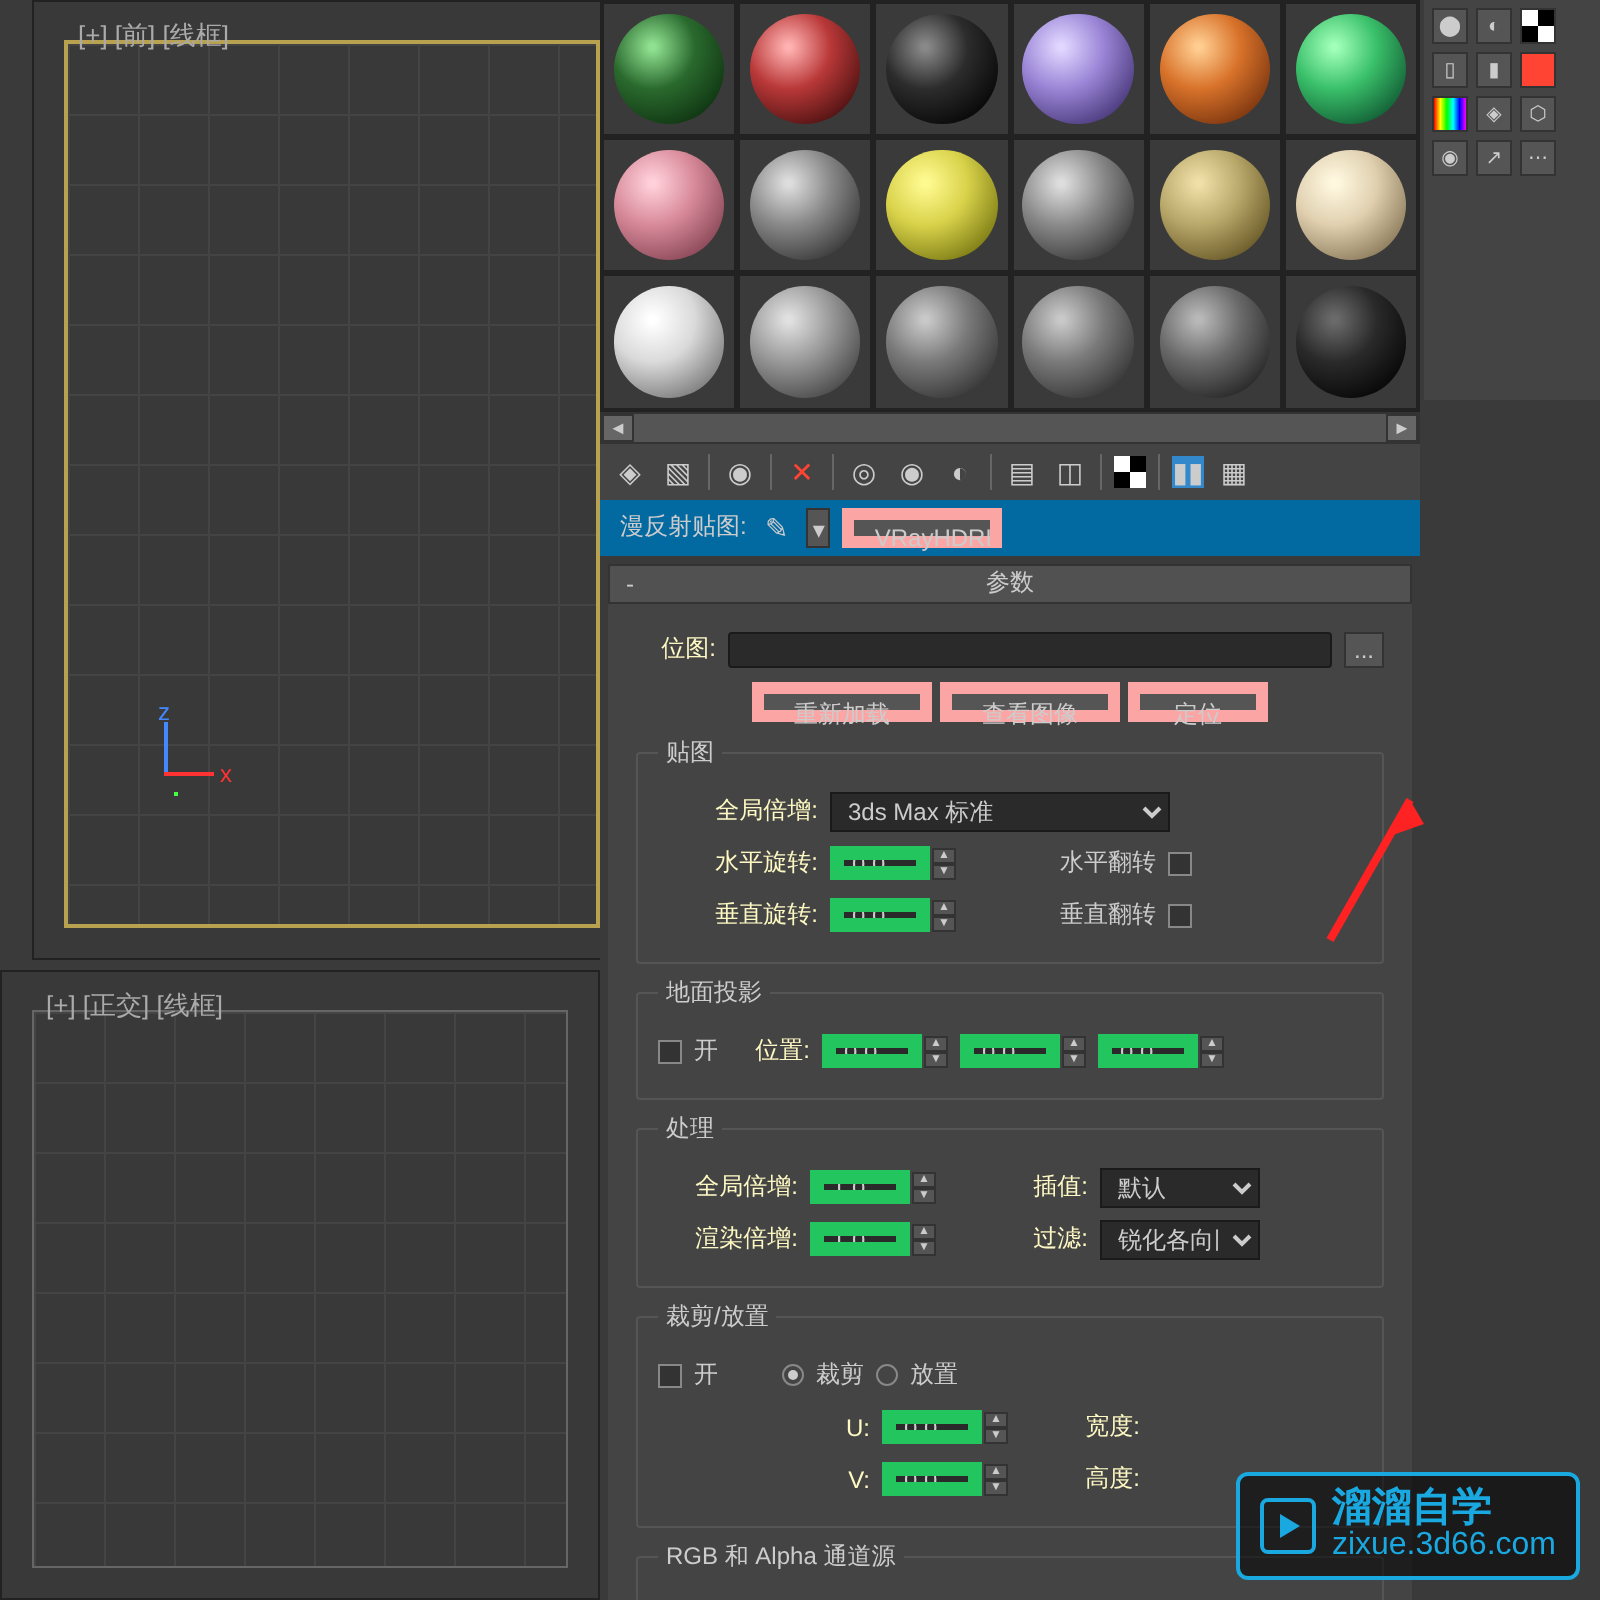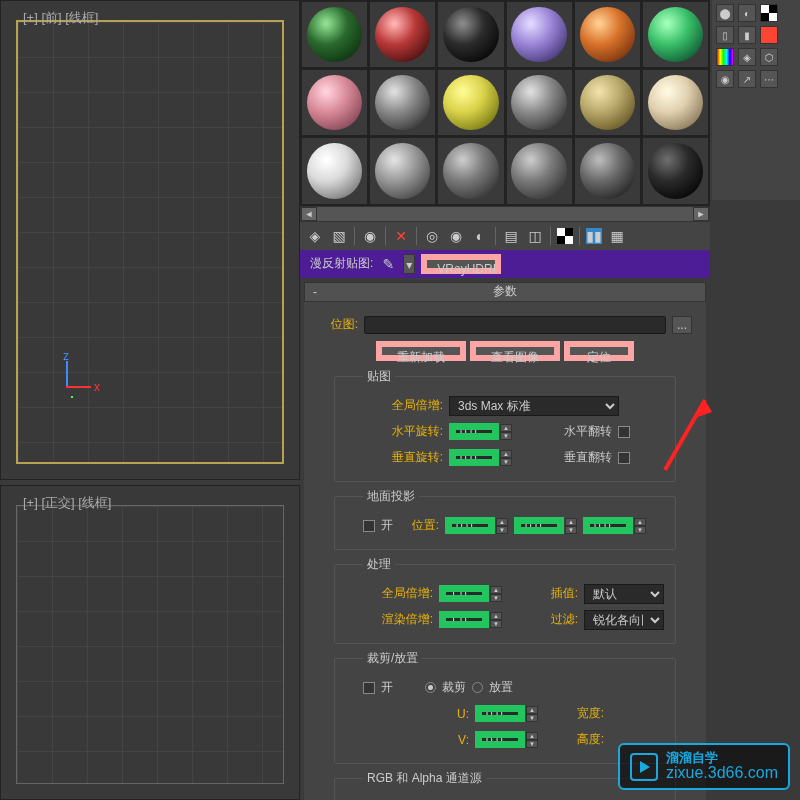--- a/index.html
+++ b/index.html
@@ -1,18 +1,18 @@
 <!DOCTYPE html>
 <html><head>
 <meta charset="utf-8">
 <style>
 *{margin:0;padding:0;box-sizing:border-box;font-family:"Microsoft YaHei",Arial,sans-serif;font-size:12px;color:#ccc}
 body{background:#3a3a3a;width:800px;height:800px;overflow:hidden;position:relative}
 .viewport{position:absolute;background:#393939;border:1px solid #222}
-.vp-top{left:0;top:0;width:300px;height:480px}
+.vp-top{left:16px;top:0;width:300px;height:480px}
 .vp-bot{left:0;top:485px;width:300px;height:315px}
 .vp-label{position:absolute;top:8px;left:22px;color:#aaa;font-size:13px}
 .grid-bg{position:absolute;inset:0;background-image:linear-gradient(#444 1px,transparent 1px),linear-gradient(90deg,#444 1px,transparent 1px);background-size:35px 35px;border:1px solid #888}
 .vp-top .grid-bg{margin:4px 10px 10px 10px;border:2px solid #b9a24f;inset:15px 5px 5px 5px}
 .vp-bot .grid-bg{margin:4px 10px 10px 10px;border:1px solid #666;inset:15px 5px 5px 5px}
 .axis{position:absolute;left:65px;top:385px;z-index:2}
 .axis-z{position:absolute;width:2px;height:25px;background:#4488ff;left:0;top:-25px}
 .axis-z::after{content:"z";color:#4488ff;position:absolute;top:-12px;left:-3px}
 .axis-x{position:absolute;width:25px;height:2px;background:#ff3333;left:0;top:0}
 .axis-x::after{content:"x";color:#ff3333;position:absolute;left:28px;top:-6px}
@@ -20,53 +20,53 @@
 
 .matpanel{position:absolute;left:300px;top:0;width:410px;height:800px;background:#444}
 .swatches{display:grid;grid-template-columns:repeat(6,1fr);gap:1px;background:#222;padding:1px}
 .sw{aspect-ratio:1;background:#3a3a3a;display:flex;align-items:center;justify-content:center;border:1px solid #222}
 .ball{width:85%;height:85%;border-radius:50%;background:radial-gradient(circle at 35% 30%,var(--hl) 3%,var(--c) 40%,var(--sh) 90%)}
 .scrollbar{height:16px;background:#555;border:1px solid #333;display:flex;justify-content:space-between;align-items:center}
 .sb-btn{width:16px;height:14px;background:#666;border:1px solid #333;display:flex;align-items:center;justify-content:center;font-size:9px;color:#ccc}
 .toolbar{height:28px;background:#444;display:flex;align-items:center;gap:6px;padding:0 6px}
 .tbic{width:18px;height:18px;display:flex;align-items:center;justify-content:center;font-size:14px}
 .sep{width:1px;height:18px;background:#666}
-.namerow{height:28px;background:#4c1d95;display:flex;align-items:center;gap:6px;padding:0 10px}
+.namerow{height:28px;background:#0369a1;display:flex;align-items:center;gap:6px;padding:0 10px}
 .namerow input{background:#333;border:1px solid #222;color:#ccc;padding:2px 6px;flex:1;height:20px}
 .btnflat{background:#555;border:6px solid #fca5a5;color:#ccc;padding:2px 10px;height:20px;font-size:12px}
 
 .rollhead{height:20px;background:#515151;border:1px solid #333;display:flex;align-items:center;justify-content:center;position:relative}
 .rollhead .minus{position:absolute;left:8px}
 
 .params{background:#444;padding:8px 14px}
 .row{display:flex;align-items:center;gap:6px;margin:4px 0;min-height:22px}
-.label{text-align:right;color:#eab308}
+.label{text-align:right;color:#fef9c3}
 .input-wide{flex:1;background:#2a2a2a;border:1px solid #1a1a1a;height:18px;border-radius:2px}
 .dots{width:20px;height:18px;background:#555;border:1px solid #333;color:#ccc;display:flex;align-items:center;justify-content:center}
-fieldset{border:1px solid #555;margin:6px 16px;padding:6px 10px 8px 28px;border-radius:2px}
+fieldset{border:1px solid #555;margin:6px 0;padding:6px 10px 8px 10px;border-radius:2px}
 legend{padding:0 4px;color:#ccc;font-size:12px}
 .spin{display:flex;align-items:center}
 .spin input{width:50px;background:#2a2a2a;border:7px solid #22c55e;color:#ccc;padding:1px 4px;height:17px}
 .spin .arrows{display:flex;flex-direction:column;margin-left:1px}
 .spin .ar{width:12px;height:8px;background:#555;border:1px solid #333;font-size:6px;line-height:6px;text-align:center}
 select{background:#2a2a2a;border:1px solid #1a1a1a;color:#ccc;height:20px;padding:0 4px}
 .chk{width:12px;height:12px;border:1px solid #888;background:#333;display:inline-block}
 .radio{width:11px;height:11px;border:1px solid #888;border-radius:50%;display:inline-block;position:relative}
 .radio.on::after{content:"";position:absolute;inset:2px;background:#ccc;border-radius:50%}
 
 .right-icons{position:absolute;right:0;top:0;width:88px;height:200px;background:#444;display:flex;flex-wrap:wrap;align-content:flex-start;gap:4px;padding:4px}
 .ric{width:18px;height:18px;background:#555;border:1px solid #333;display:flex;align-items:center;justify-content:center;font-size:10px}
 
 .arrow-red{position:absolute;left:660px;top:400px;z-index:50;pointer-events:none}
 .arrow-red svg{overflow:visible}
 
 .watermark{position:absolute;right:10px;bottom:10px;background:rgba(0,0,0,0.55);border:2px solid #1aa8e0;border-radius:6px;padding:6px 10px;z-index:60;display:flex;align-items:center;gap:8px}
 .wm-play{width:28px;height:28px;border:2px solid #1aa8e0;border-radius:4px;display:flex;align-items:center;justify-content:center}
 .wm-play::after{content:"";border-left:10px solid #1aa8e0;border-top:6px solid transparent;border-bottom:6px solid transparent;margin-left:2px}
-.wm-txt{color:#1aa8e0;font-size:13px;font-weight:bold;line-height:1}
+.wm-txt{color:#1aa8e0;font-size:20px;font-weight:bold;line-height:1}
 .wm-sub{color:#1aa8e0;font-size:16px}
 </style>
 </head>
 <body>
 
 <div class="viewport vp-top">
   <div class="grid-bg"></div>
   <div class="vp-label">[+] [前] [线框]</div>
   <div class="axis">
     <div class="axis-z"></div>

